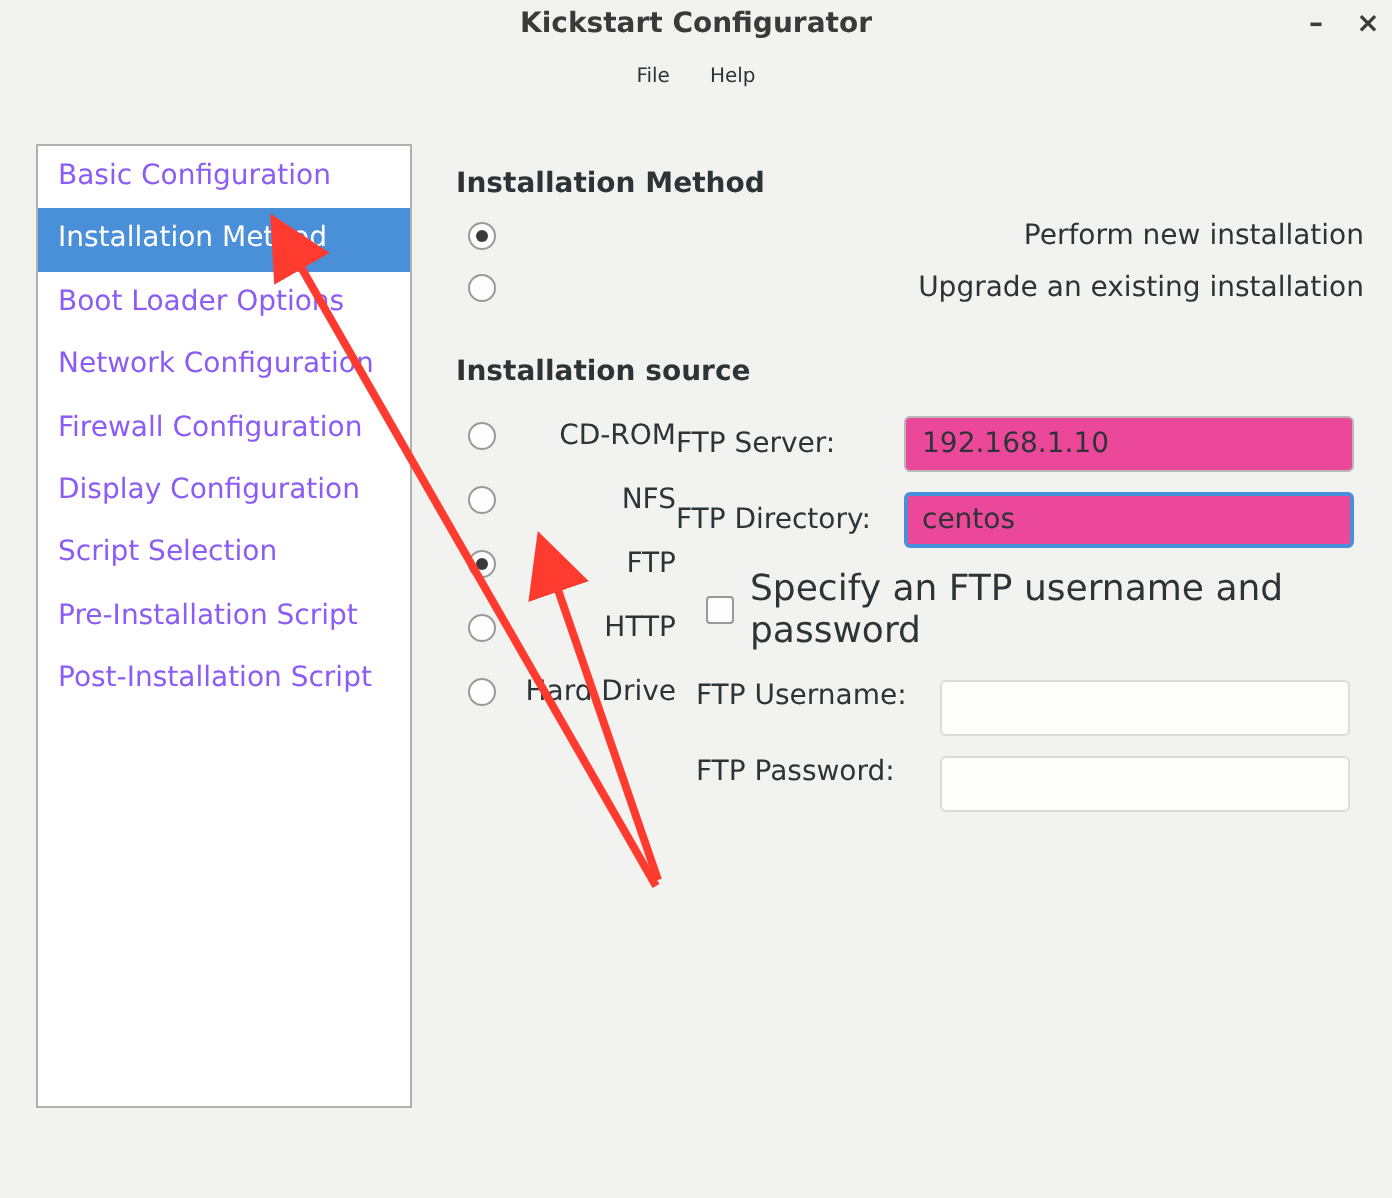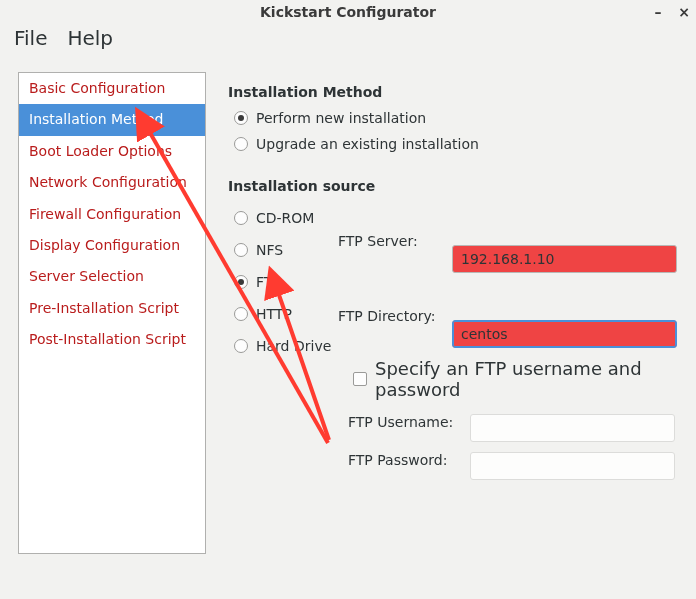--- a/index.html
+++ b/index.html
@@ -45,21 +45,22 @@
     width: 16px;
     text-align: center;
     cursor: default;
   }
   .menubar {
     height: 28px;
     display: flex;
     align-items: center;
     padding: 0 6px;
     gap: 4px;
-    font-size: 20px;
+    font-size: 10px;
+    justify-content: center;
   }
   .menubar .menu-item {
     padding: 3px 8px;
     cursor: default;
   }
   .content {
     position: absolute;
     left: 18px;
     top: 72px;
     right: 2px;
@@ -72,21 +73,21 @@
     border: 1px solid #b0b0ae;
     background: #ffffff;
     display: flex;
     flex-direction: column;
     padding: 0;
   }
   .sidebar-item {
     padding: 8px 10px;
     font-size: 14px;
     cursor: default;
-    color: #b91c1c;
+    color: #8b5cf6;
     line-height: 1.1;
   }
   .sidebar-item.selected {
     background: #4a90d9;
     color: #ffffff;
   }
   .main {
     flex: 1;
     padding: 0 12px 0 22px;
     box-sizing: border-box;
@@ -96,20 +97,21 @@
     font-size: 14px;
     margin: 12px 0 10px 0;
     color: #2e3436;
   }
   .radio-row {
     display: flex;
     align-items: center;
     gap: 8px;
     margin: 6px 0 10px 6px;
     font-size: 14px;
+    justify-content: space-between;
   }
   .radio {
     width: 14px;
     height: 14px;
     border-radius: 50%;
     border: 1px solid #9a9a98;
     background: #fdfdfd;
     box-sizing: border-box;
     display: inline-block;
     position: relative;
@@ -151,28 +153,27 @@
     text-align: left;
     font-size: 14px;
     flex: none;
   }
   .field-input {
     flex: 1;
     max-width: 225px;
     height: 28px;
     border: 1px solid #b8b8b6;
     border-radius: 3px;
-    background: #ef4444;
+    background: #ec4899;
     box-sizing: border-box;
     padding: 0 8px;
     font-size: 14px;
     font-family: inherit;
     color: #2e3436;
     outline: none;
-    margin-top: 37px;
   }
   .field-input.focused {
     border: 1px solid #4a90d9;
     box-shadow: inset 0 0 0 1px #4a90d9;
   }
   .checkbox-row {
     display: flex;
     align-items: center;
     gap: 8px;
     margin: 6px 0 14px 15px;
@@ -239,21 +240,21 @@
 
   <div class="content">
 
     <div class="sidebar">
       <div class="sidebar-item">Basic Configuration</div>
       <div class="sidebar-item selected">Installation Method</div>
       <div class="sidebar-item">Boot Loader Options</div>
       <div class="sidebar-item">Network Configuration</div>
       <div class="sidebar-item">Firewall Configuration</div>
       <div class="sidebar-item">Display Configuration</div>
-      <div class="sidebar-item">Server Selection</div>
+      <div class="sidebar-item">Script Selection</div>
       <div class="sidebar-item">Pre-Installation Script</div>
       <div class="sidebar-item">Post-Installation Script</div>
     </div>
 
     <div class="main">
 
       <div class="section-heading">Installation Method</div>
 
       <div class="radio-row">
         <span class="radio checked"></span>

